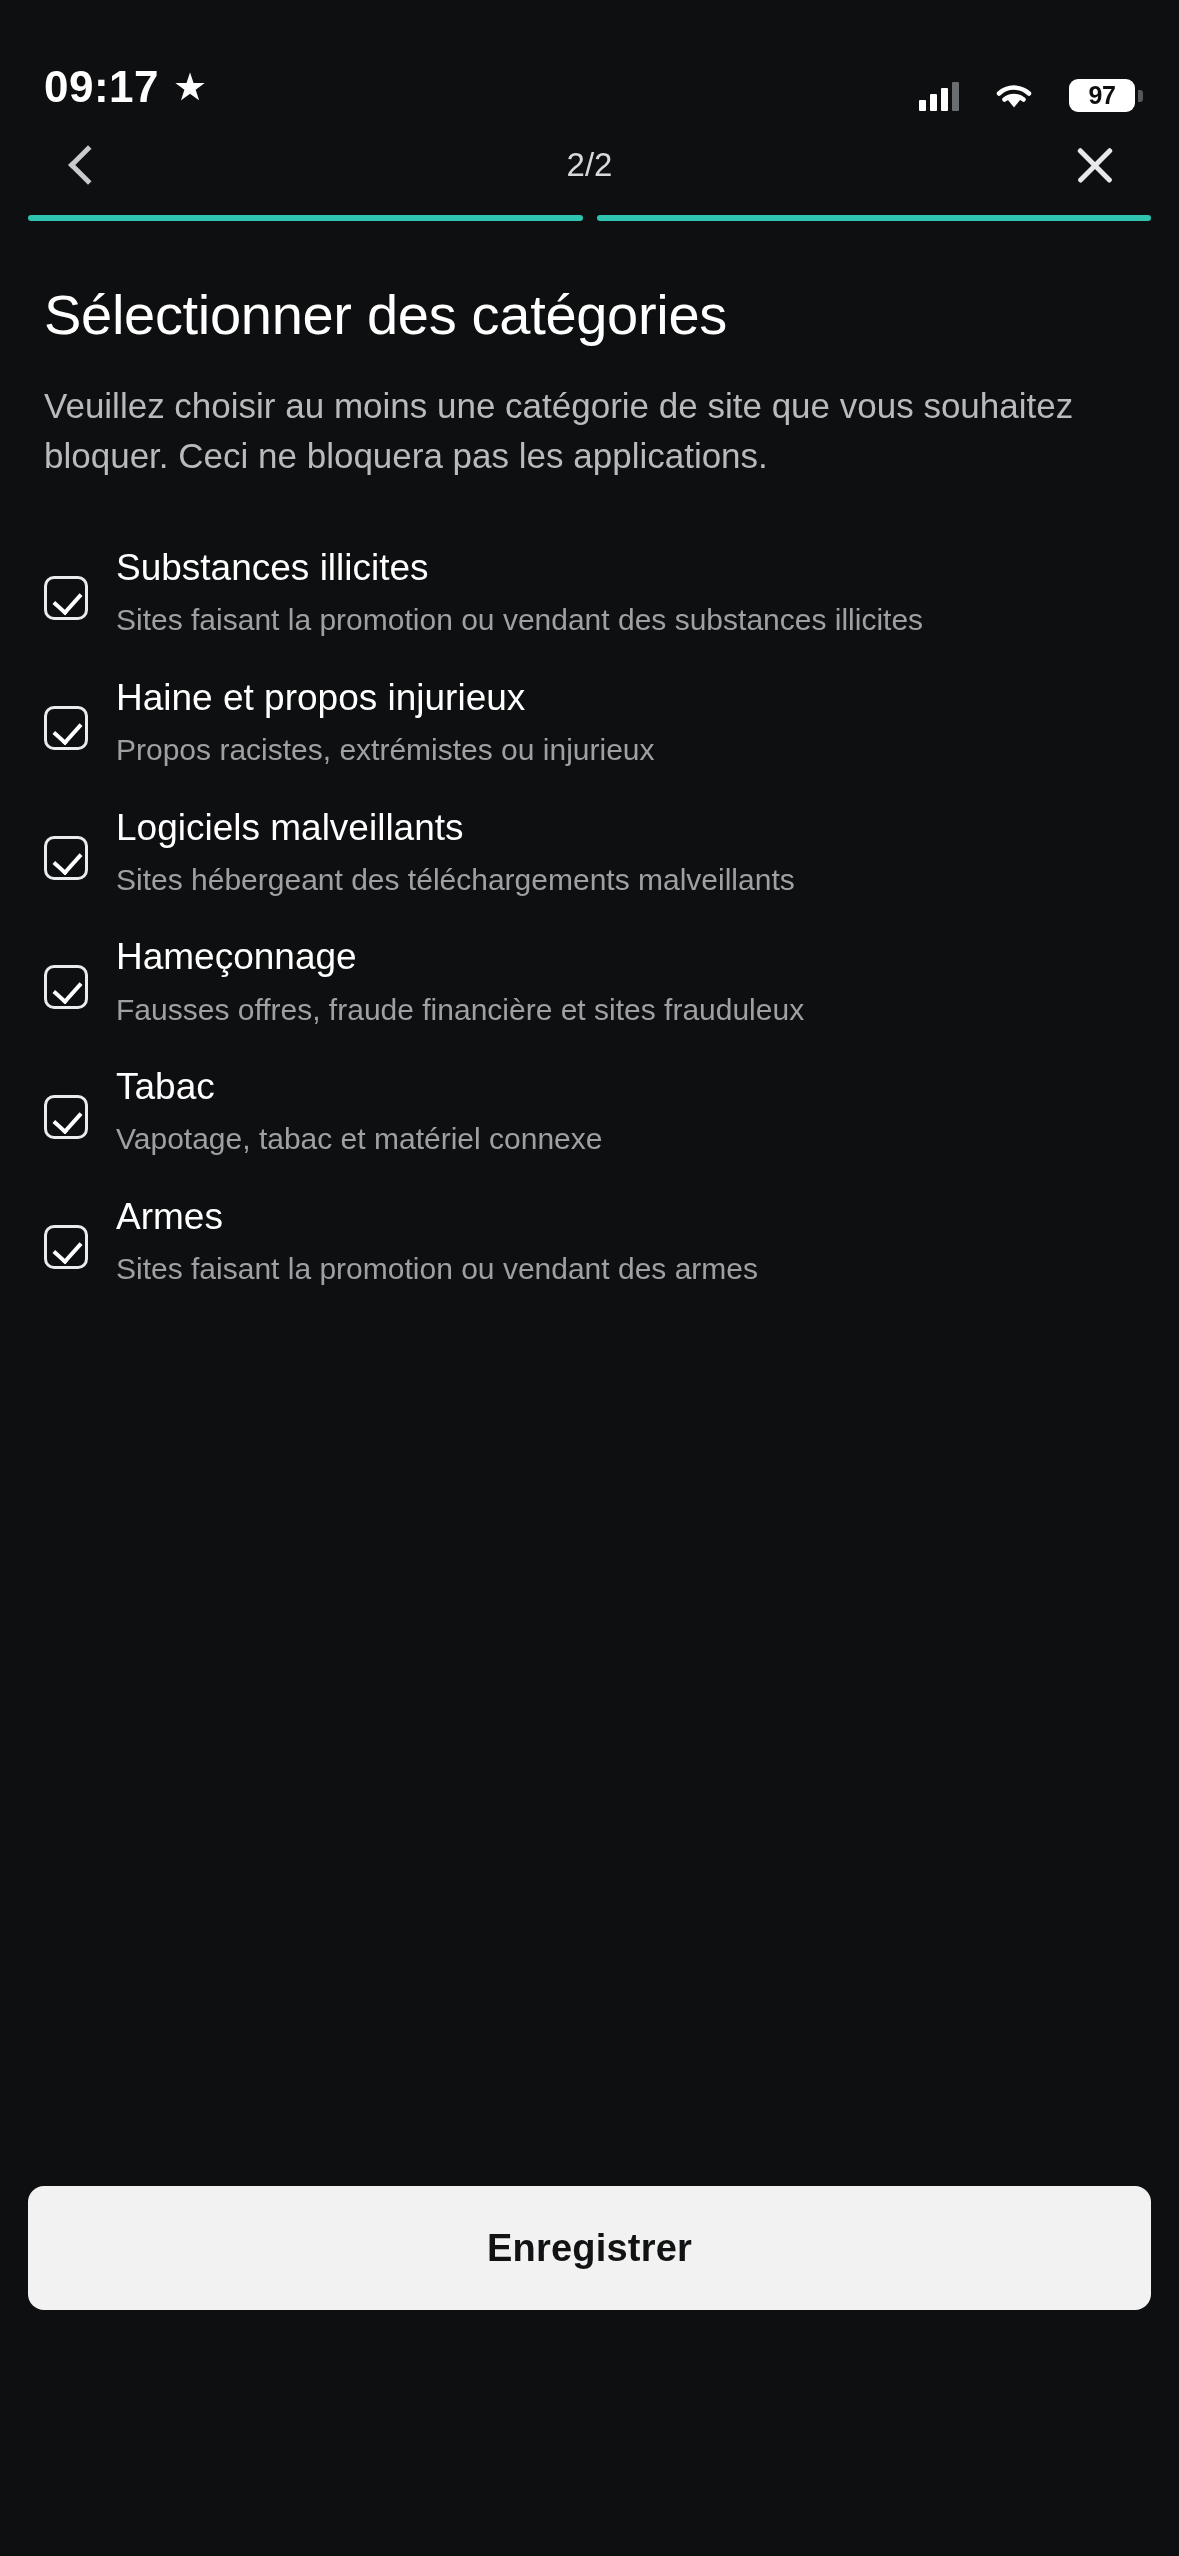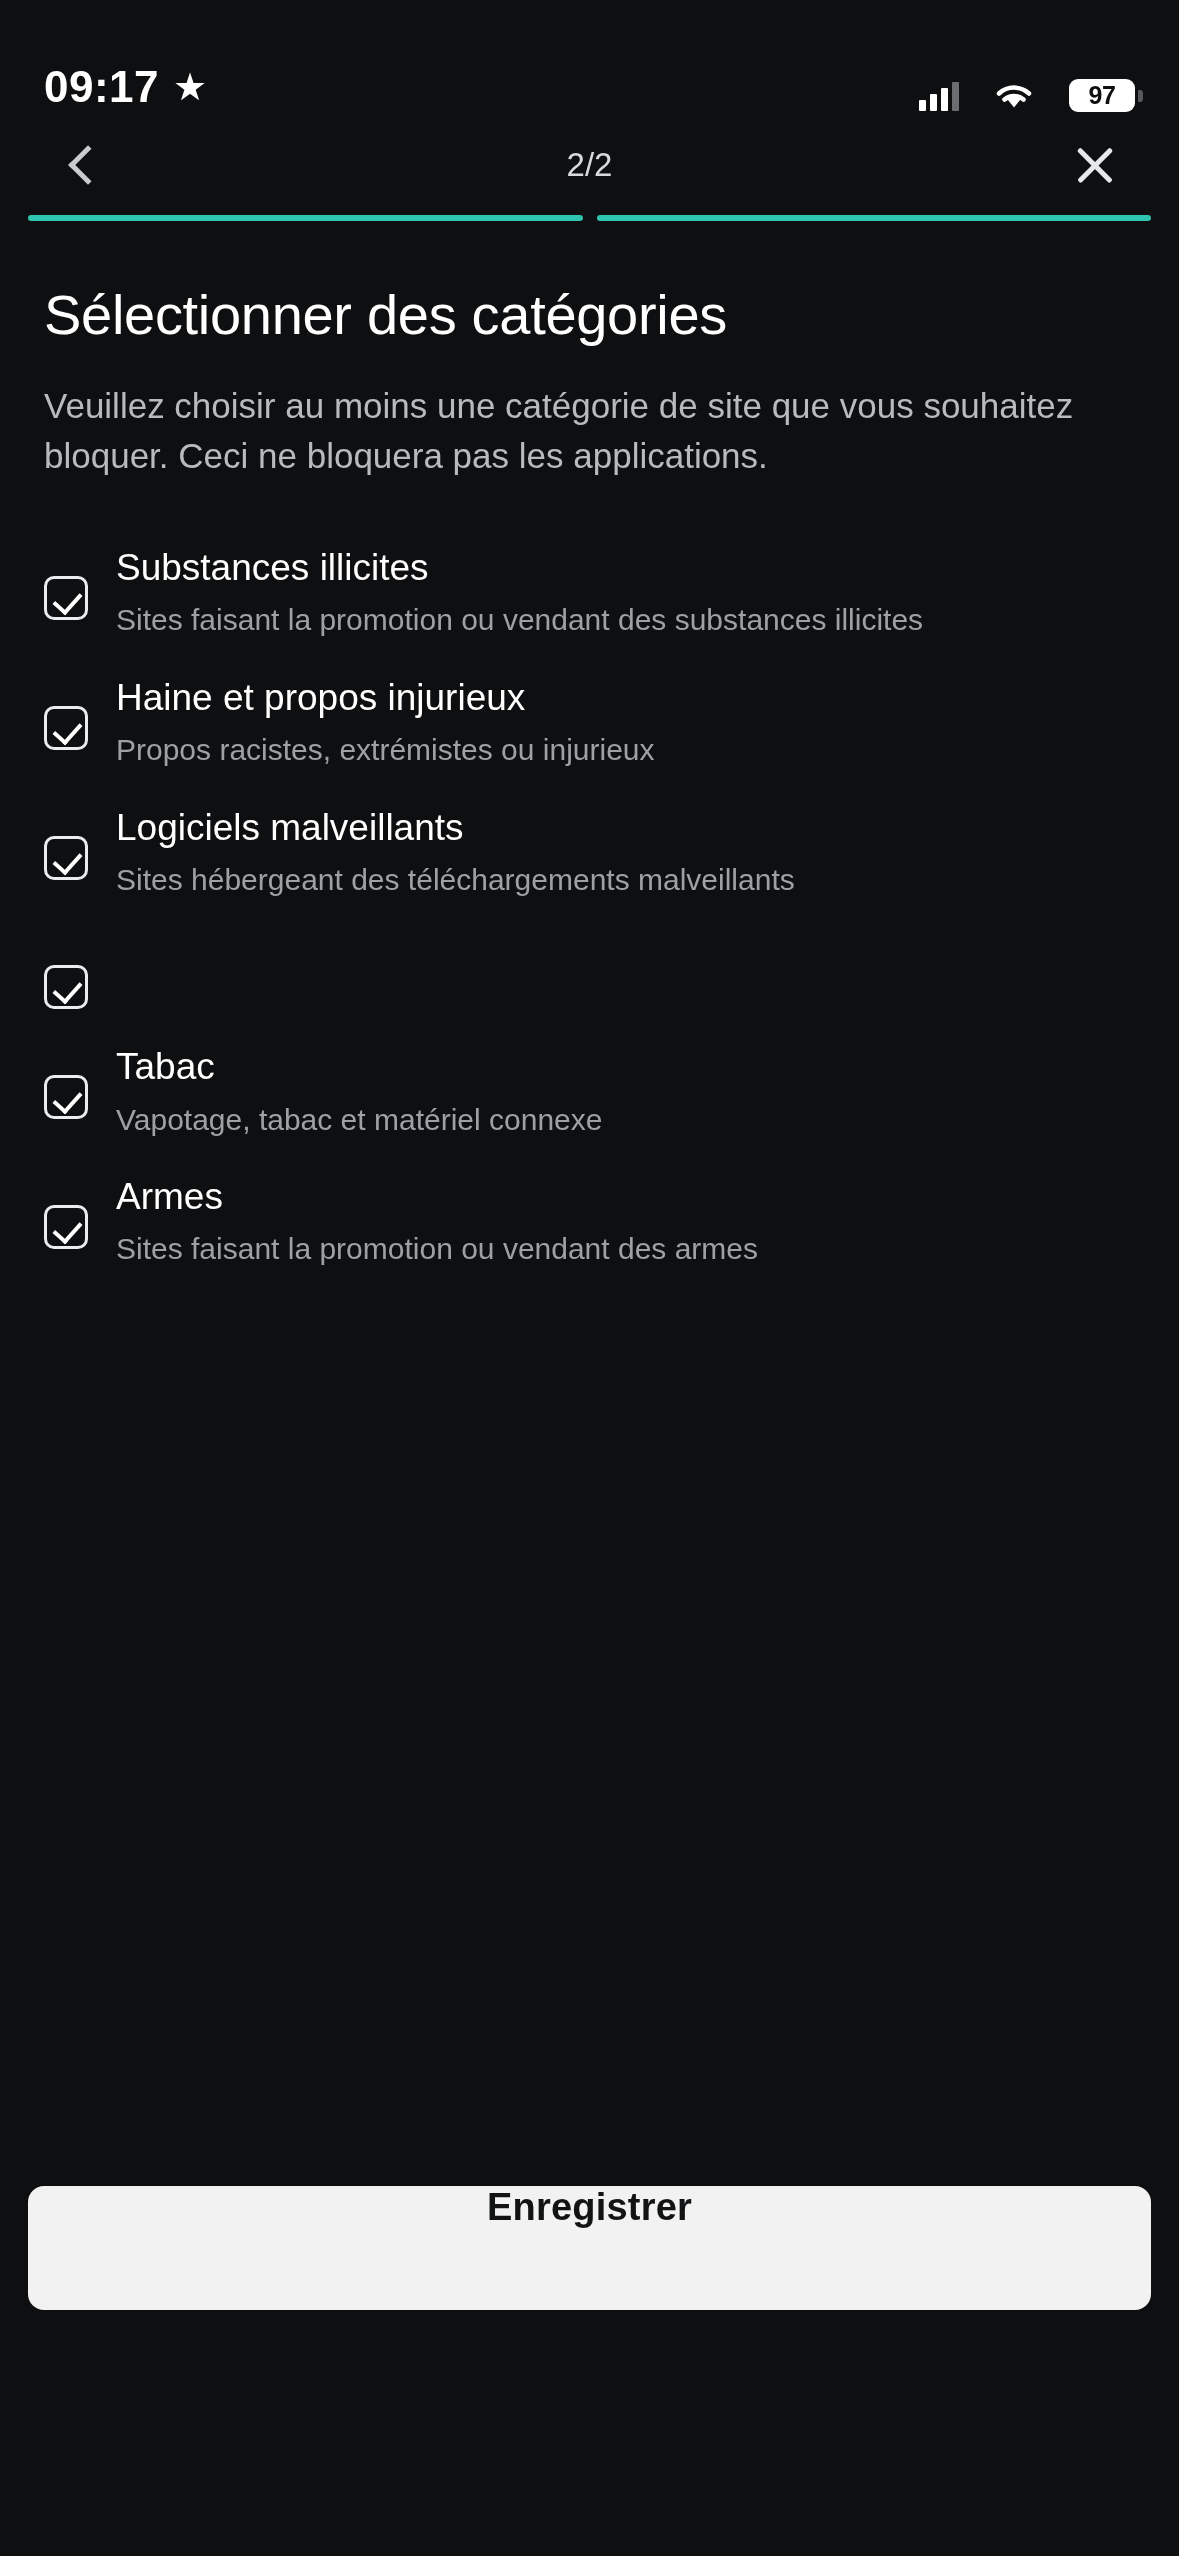--- a/index.html
+++ b/index.html
@@ -213,20 +213,21 @@
   
   .save-btn {
     position: absolute;
     left: 28px;
     top: 2186px;
     width: 1123px;
     height: 124px;
     background: #f2f2f2;
     border-radius: 16px;
     display: flex;
+    align-items: center;
     justify-content: center;
     border: none;
     cursor: pointer;
   }
   .save-btn span {
     font-size: 38px;
     font-weight: 700;
     color: #111314;
     letter-spacing: 0.2px;
   }
@@ -303,20 +304,24 @@
       <div class="cat-row">
         <div class="checkbox"></div>
         <div class="cat-text">
           <div class="cat-title">Logiciels malveillants</div>
           <div class="cat-sub">Sites hébergeant des téléchargements malveillants</div>
         </div>
       </div>
 
       <div class="cat-row">
         <div class="checkbox"></div>
+        <div class="cat-text">
+          <div class="cat-title">Hameçonnage</div>
+          <div class="cat-sub">Fausses offres, fraude financière et sites frauduleux</div>
+        </div>
       </div>
 
       <div class="cat-row">
         <div class="checkbox"></div>
         <div class="cat-text">
           <div class="cat-title">Tabac</div>
           <div class="cat-sub">Vapotage, tabac et matériel connexe</div>
         </div>
       </div>
 

